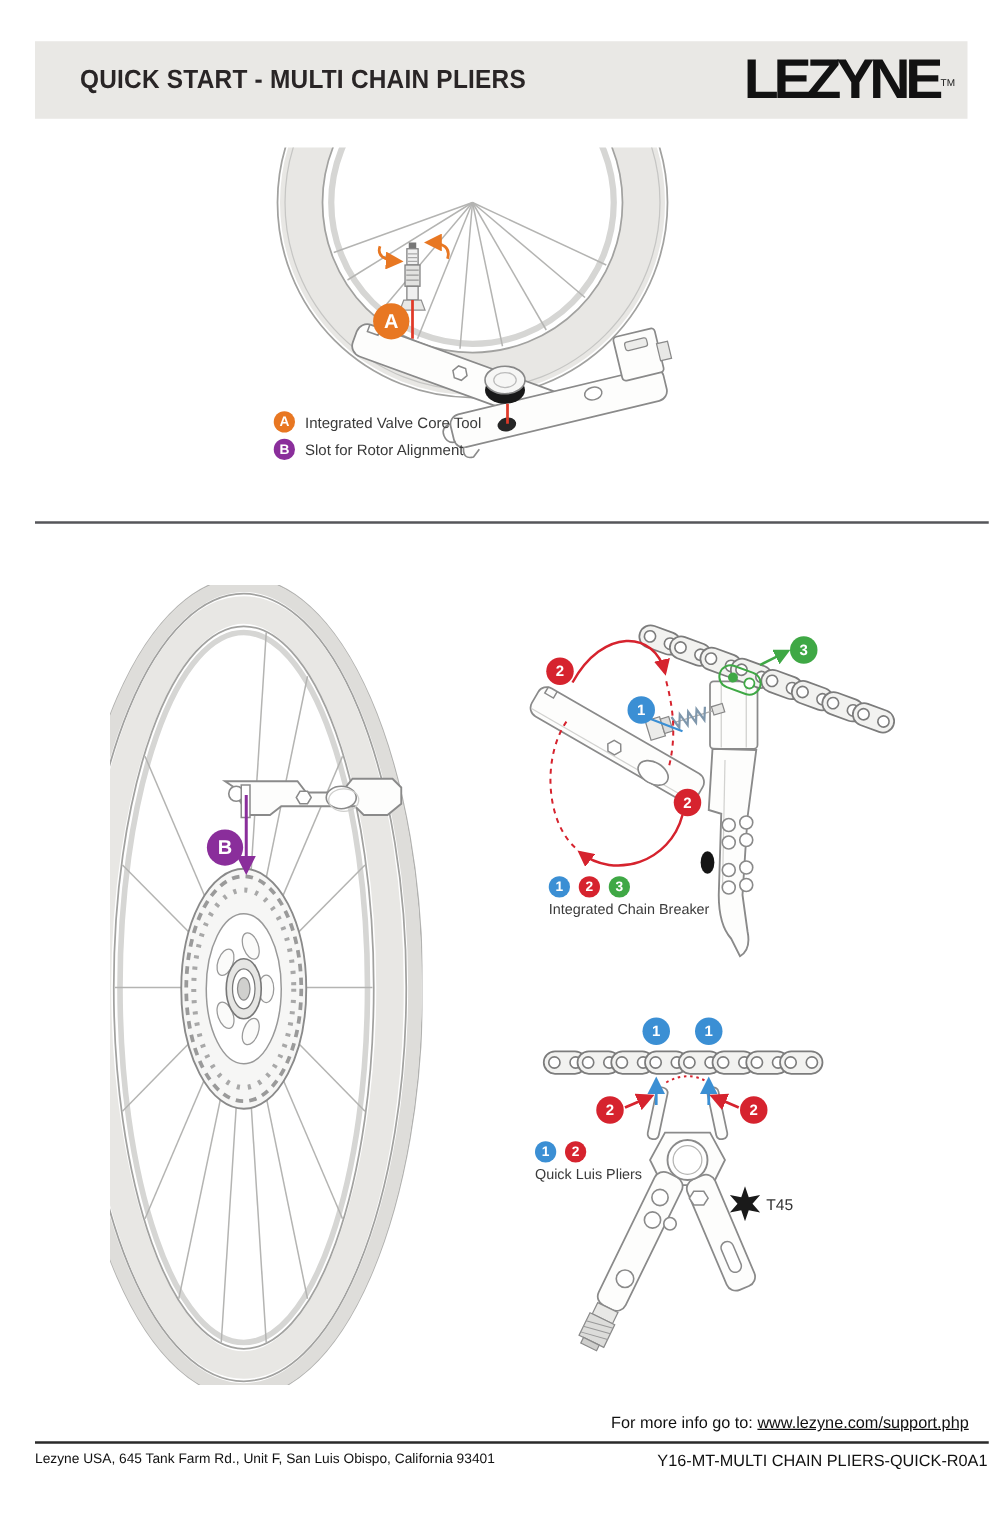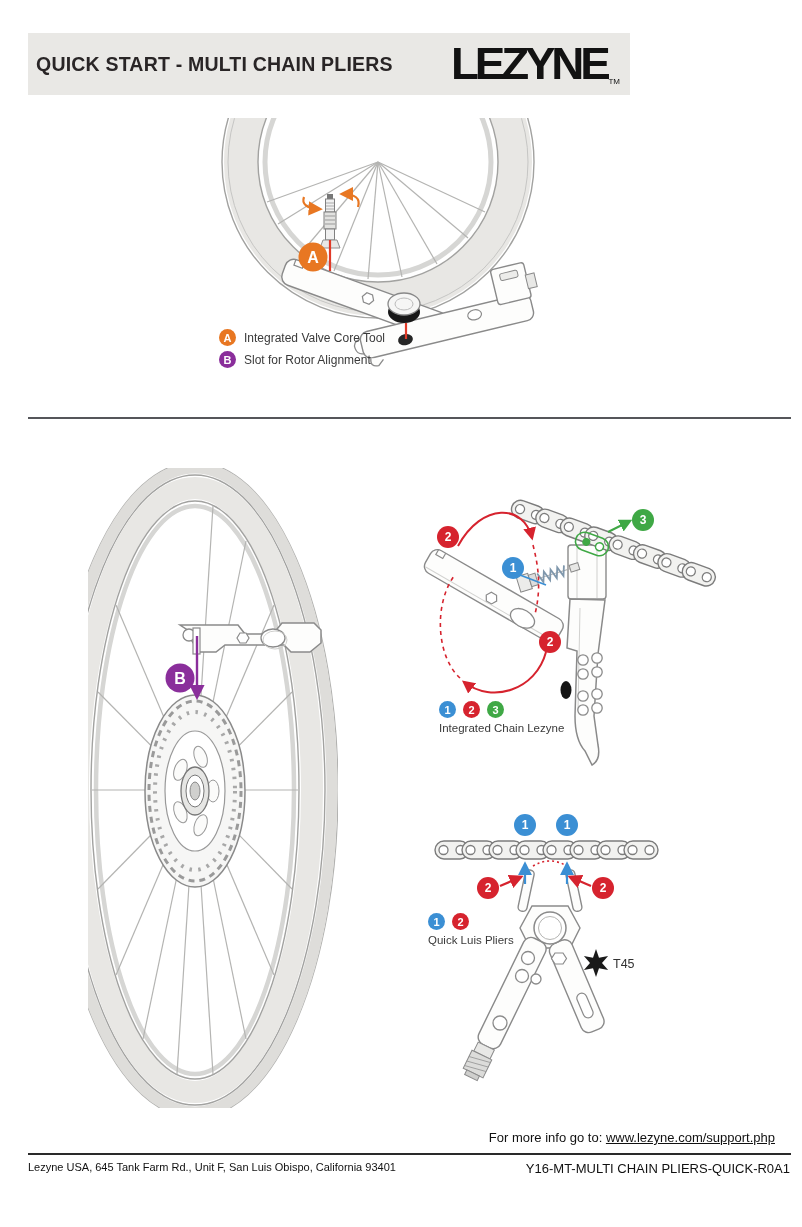--- a/index.html
+++ b/index.html
@@ -1,23 +1,23 @@
 <!DOCTYPE html>
 <html><head>
 <meta charset="utf-8">
 <style>
   html,body{margin:0;padding:0;background:#fff;}
   .page{position:relative;width:802px;height:1227px;background:#ffffff;overflow:hidden;
         font-family:"Liberation Sans",sans-serif;color:#1a1a1a;}
-  .band{position:absolute;left:28px;top:33px;width:602px;height:62px;background:#e9e8e5;
+  .band{position:absolute;left:28px;top:33px;width:746px;height:62px;background:#e9e8e5;
         display:flex;align-items:center;justify-content:space-between;box-sizing:border-box;
-        padding:0 10px 0 8px;}
+        padding:0 10px 0 36px;}
   .title{font-size:21px;font-weight:bold;letter-spacing:.2px;color:#292526;margin:0;
          transform:scaleX(.93);transform-origin:left center;white-space:nowrap;}
-  .logo{display:flex;align-items:flex-end;line-height:1;}
+  .logo{display:flex;align-items:center;line-height:1;}
   .logo-text{font-size:44px;font-weight:bold;letter-spacing:-4px;color:#121212;
              transform:scaleY(1.02) scaleX(1.04);transform-origin:right center;}
   .tm{font-size:8px;font-weight:normal;color:#121212;margin:5px 0 0 2px;letter-spacing:0;}
   .fig{position:absolute;}
   .rule-mid{position:absolute;left:28px;top:417px;width:763px;height:2px;background:#55565a;}
   .legend{position:absolute;font-size:12px;color:#3a3a3a;}
   .legend-row{display:flex;align-items:center;gap:8px;margin-bottom:5px;}
   .badge{display:inline-flex;width:17px;height:17px;border-radius:50%;color:#fff;
          font-size:11px;font-weight:bold;align-items:center;justify-content:center;flex:0 0 17px;}
   .badge-row{display:flex;gap:7px;margin-bottom:4px;}
@@ -267,21 +267,21 @@
         <text class="bt" x="223" y="36.2" font-size="12">3</text>
     </g>
   </svg>
 
   <div class="legend" style="left:439px;top:701px">
     <div class="badge-row">
       <span class="badge" style="background:#3B8FD4">1</span>
       <span class="badge" style="background:#D6232E">2</span>
       <span class="badge" style="background:#3FA845">3</span>
     </div>
-    <div class="caption">Integrated Chain Lezyne</div>
+    <div class="caption">Integrated Chain Breaker</div>
   </div>
 
   <svg class="fig" style="left:420px;top:798px" width="290" height="300" viewBox="0 0 290 300">
     <g>
       <use href="#clink" transform="translate(32,52)"></use>
         <use href="#clink" transform="translate(59,52)"></use>
       <use href="#clink" transform="translate(86,52)"></use>
         <use href="#clink" transform="translate(113,52)"></use>
       <use href="#clink" transform="translate(140,52)"></use>
         <use href="#clink" transform="translate(167,52)"></use>

